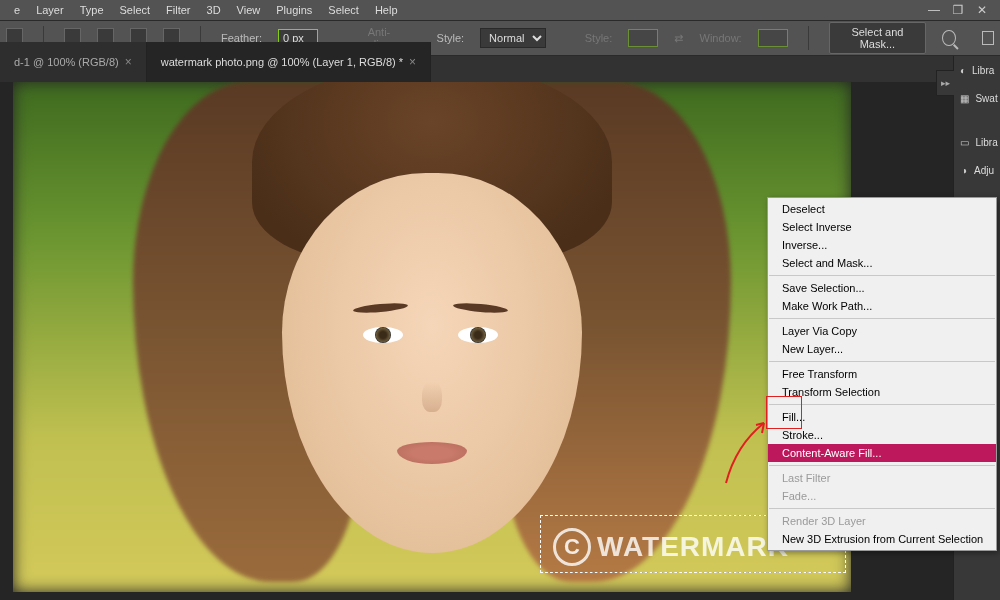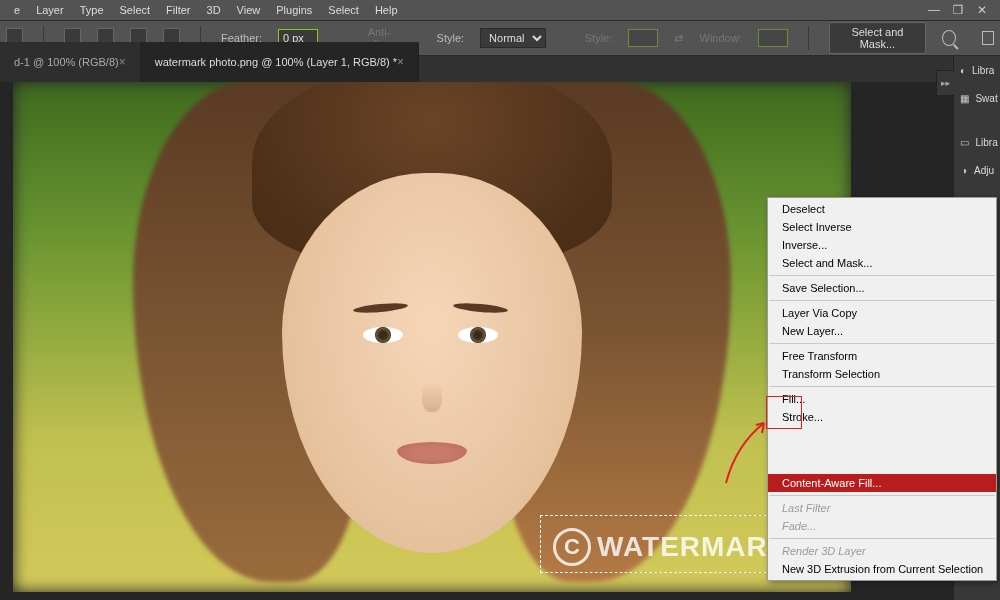--- a/index.html
+++ b/index.html
@@ -16,21 +16,21 @@
 .opt-label { color: #bbb; }
 .opt-input { background: #3a3a3a; border: 1px solid #84cc16; color: #ddd; padding: 2px 4px; width: 40px; font-size: 11px; }
 .opt-select { background: #3a3a3a; border: 1px solid #2a2a2a; color: #ddd; padding: 2px 4px; width: 70px; font-size: 11px; }
 .opt-disabled { color: #777; text-align: center; }
 .opt-button { background: #3a3a3a; border: 1px solid #666; color: #ddd; padding: 3px 10px; font-size: 11px; border-radius: 2px; }
 .search-icon { margin-left: auto; width: 16px; height:16px; border:1.5px solid #bbb; border-radius:50%; position:relative; }
 .search-icon::after { content:''; position:absolute; width:6px; height:1.5px; background:#bbb; bottom:-2px; right:-4px; transform:rotate(45deg); }
 .share-icon { width:14px; height:14px; border:1.5px solid #bbb; margin-left:10px; }
 
 .tabbar { height: 26px; background: #323232; display: flex; align-items: flex-end; font-size: 11px; }
-.tab { padding: 20px 14px; color: #aaa; background: #2e2e2e; border-right: 1px solid #222; height: 26px; display:flex; align-items:center; gap:0; }
+.tab { padding: 20px 14px; color: #aaa; background: #2e2e2e; border-right: 1px solid #222; height: 26px; display:flex; align-items:center; gap:6px; }
 .tab.active { background: #252525; color: #ddd; }
 .tab-close { color: #888; font-size: 12px; }
 
 .workspace { position: absolute; top: 82px; left: 0; right: 47px; bottom: 0; background: #252525; overflow: hidden; }
 .canvas { position: absolute; top: 0; left: 13px; width: 838px; height: 510px; background: #252525; }
 .photo { position:absolute; inset:0; overflow:hidden; }
 .bg-grass { position:absolute; inset:0; background: linear-gradient(180deg, #3e6a1f 0%, #6a9530 30%, #c0c050 70%, #d3c95a 100%); filter: blur(8px); }
 .face-shape { position:absolute; left: 50%; top: 55%; transform: translate(-50%,-50%); width: 300px; height: 380px; background: radial-gradient(ellipse at 50% 40%, #f5d6b8 0%, #e8c4a0 60%, #d9b48c 100%); border-radius: 48% 48% 50% 50% / 42% 42% 58% 58%; }
 .hair-left { position:absolute; left: 120px; top: 0; width: 230px; height: 500px; background: linear-gradient(180deg, #5a3a24 0%, #7a5532 50%, #9a6b3c 100%); border-radius: 50% 20% 30% 60% / 40% 20% 30% 60%; filter: blur(2px); }
 .hair-right { position:absolute; right: 120px; top: 0; width: 230px; height: 500px; background: linear-gradient(180deg, #5a3a24 0%, #7a5532 50%, #b57a45 100%); border-radius: 20% 50% 60% 30% / 20% 40% 60% 30%; filter: blur(2px); }
@@ -51,22 +51,22 @@
 .wm-text { color: rgba(255,255,255,0.8); font-size:28px; font-weight:600; letter-spacing:1px; }
 
 .right-rail { position:absolute; top: 56px; right:0; width: 47px; bottom:0; background: #383838; border-left:1px solid #222; }
 .rail-toggle { position:absolute; top:14px; left:-18px; width:18px; height:26px; background:#383838; border:1px solid #222; border-right:none; display:flex; align-items:center; justify-content:center; color:#aaa; font-size:9px; }
 .rail-item { display:flex; align-items:center; gap:6px; padding: 6px 6px; color: #ddd; font-size: 10px; }
 .rail-icon { width:16px; height:16px; display:inline-flex; align-items:center; justify-content:center; color:#ccc; }
 .rail-sep { height: 16px; }
 
 .context-menu { position:absolute; left: 767px; top: 197px; width: 230px; background: #f0f0f0; border: 1px solid #9a9a9a; box-shadow: 2px 2px 6px rgba(0,0,0,0.4); font-size: 11px; color: #000; padding: 2px 0; }
 .cm-item { padding: 3px 14px; white-space: nowrap; }
-.cm-item.highlight { background: #b91c1c; color: #fff; margin-top: 48px; }
-.cm-item.disabled { color: #9a9a9a; font-style: italic; }
+.cm-item.highlight { background: #be185d; color: #fff; }
+.cm-item.disabled { color: #9a9a9a; }
 .cm-sep { height:1px; background:#c8c8c8; margin:3px 1px; }
 .red-box { position:absolute; left: 766px; top: 396px; width: 36px; height: 33px; border: 1.5px solid #e02020; pointer-events:none; }
 
 .arrow { position:absolute; left: 716px; top: 415px; width: 60px; height: 70px; pointer-events:none; }
 </style>
 </head>
 <body>
 
 <div class="menubar">
   <span class="menubar-item">e</span>
@@ -173,20 +173,21 @@
     </div>
 </div>
 
 <div class="context-menu" id="ctx">
     <div class="cm-item">Deselect</div>
     <div class="cm-item">Select Inverse</div>
     <div class="cm-item">Inverse...</div>
     <div class="cm-item">Select and Mask...</div>
     <div class="cm-sep"></div>
     <div class="cm-item">Save Selection...</div>
+    <div class="cm-item">Make Work Path...</div>
     <div class="cm-sep"></div>
     <div class="cm-item">Layer Via Copy</div>
     <div class="cm-item">New Layer...</div>
     <div class="cm-sep"></div>
     <div class="cm-item">Free Transform</div>
     <div class="cm-item">Transform Selection</div>
     <div class="cm-sep"></div>
     <div class="cm-item">Fill...</div>
     <div class="cm-item">Stroke...</div>
     <div class="cm-item highlight">Content-Aware Fill...</div>

